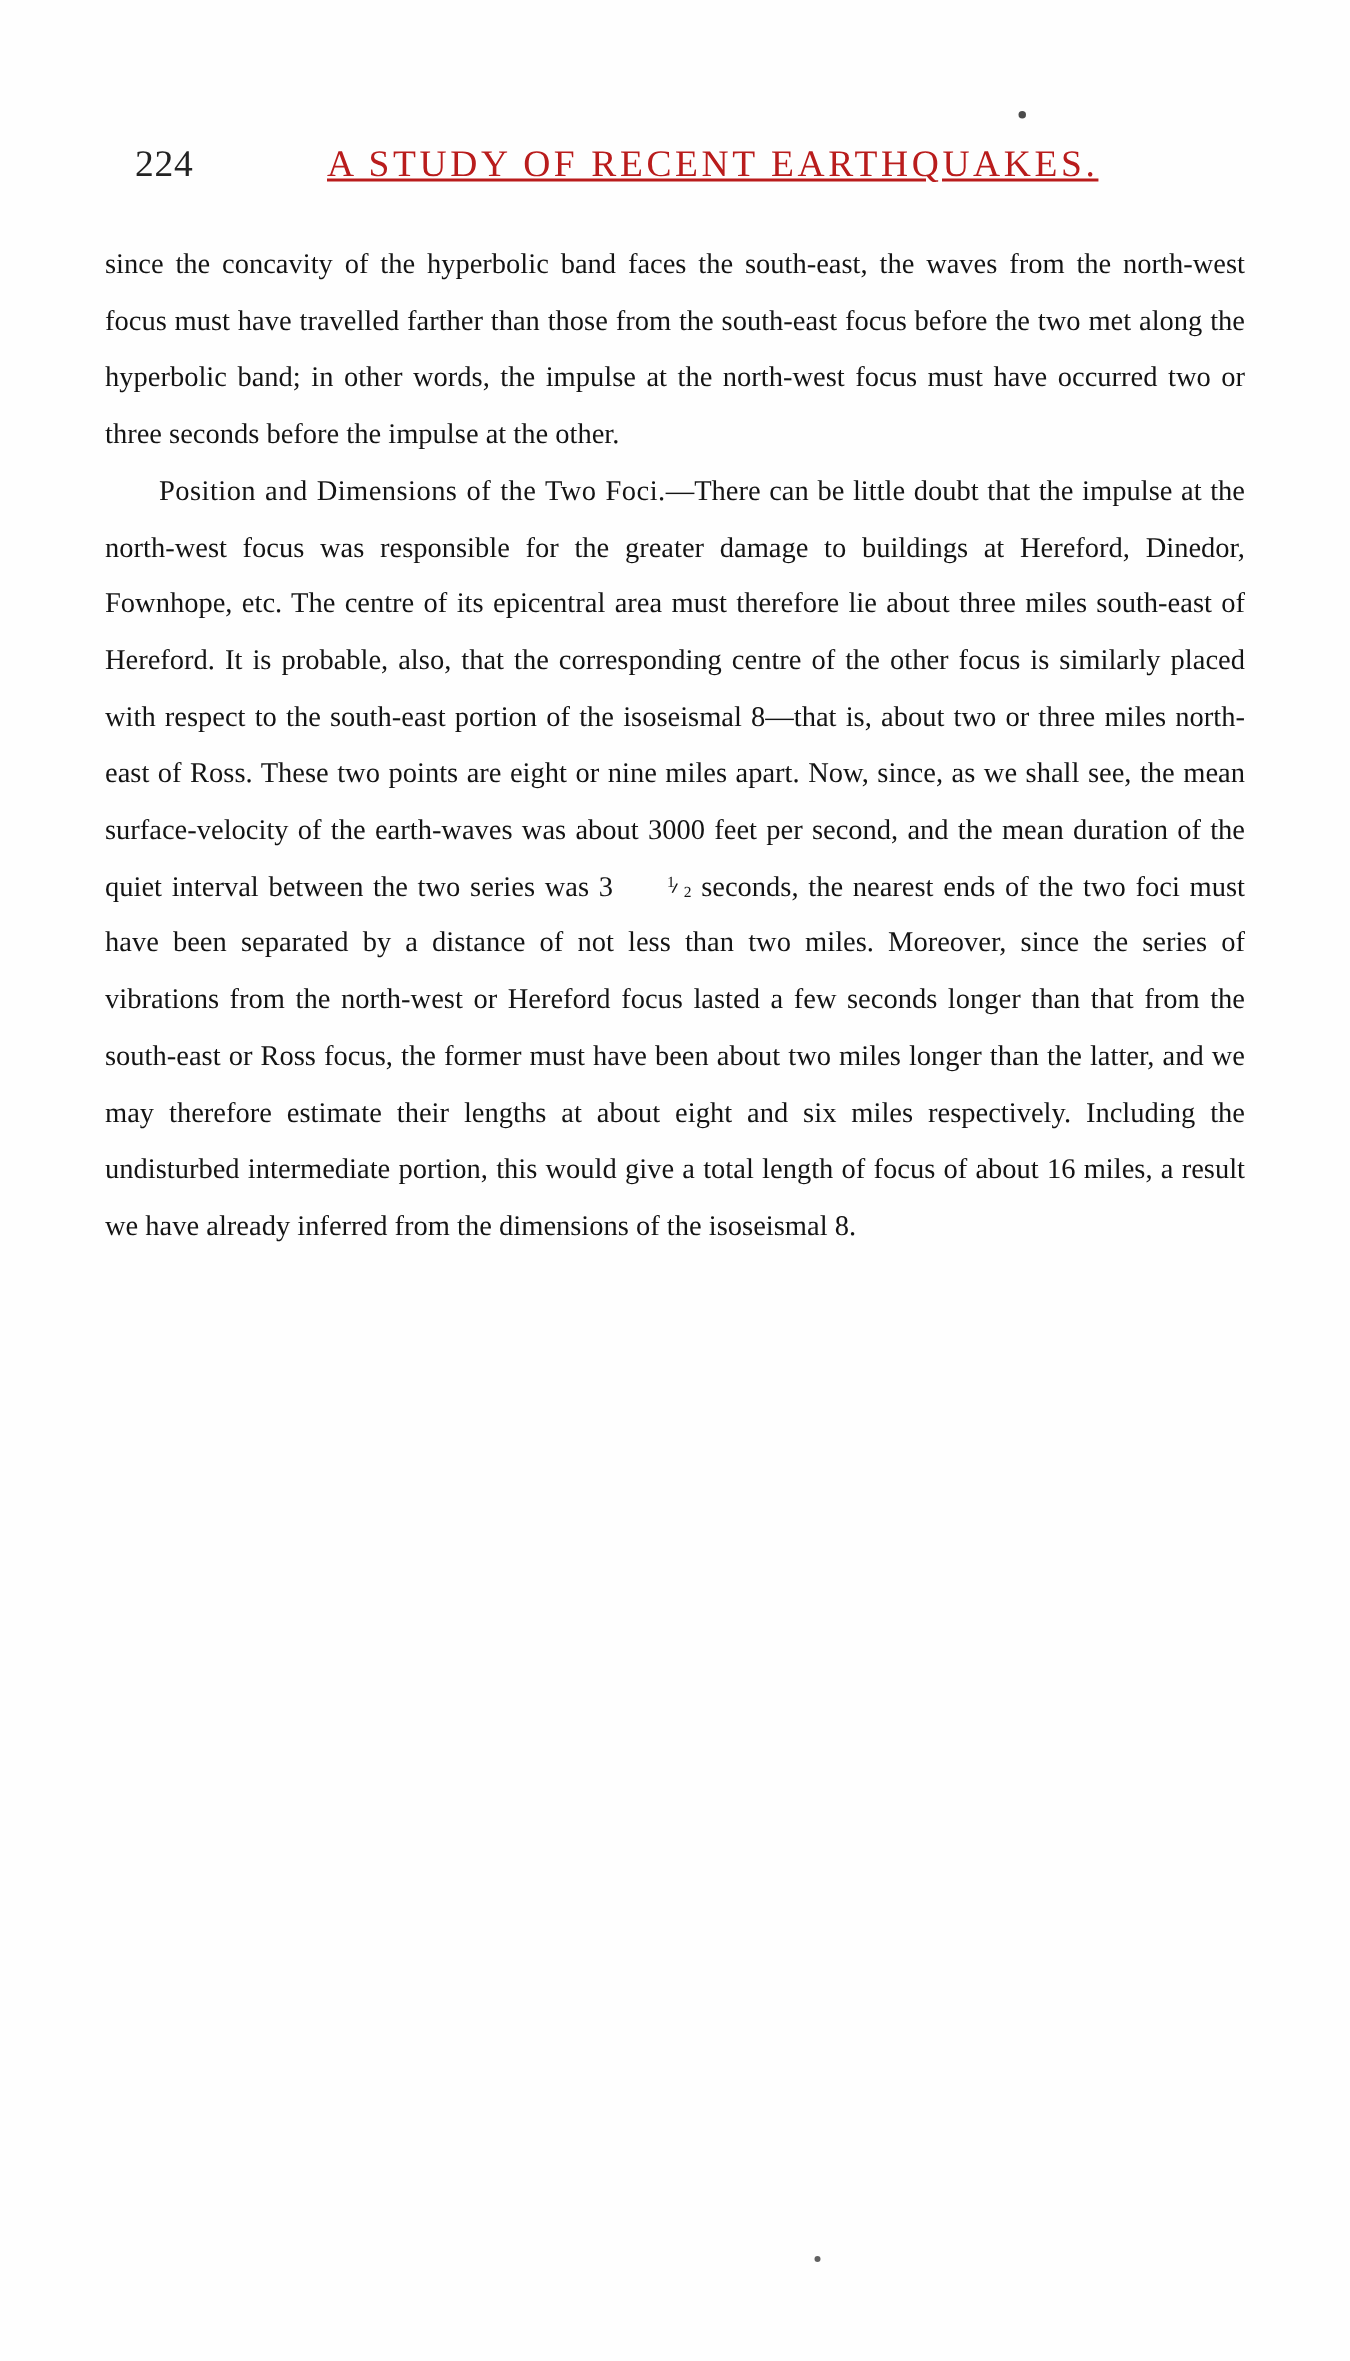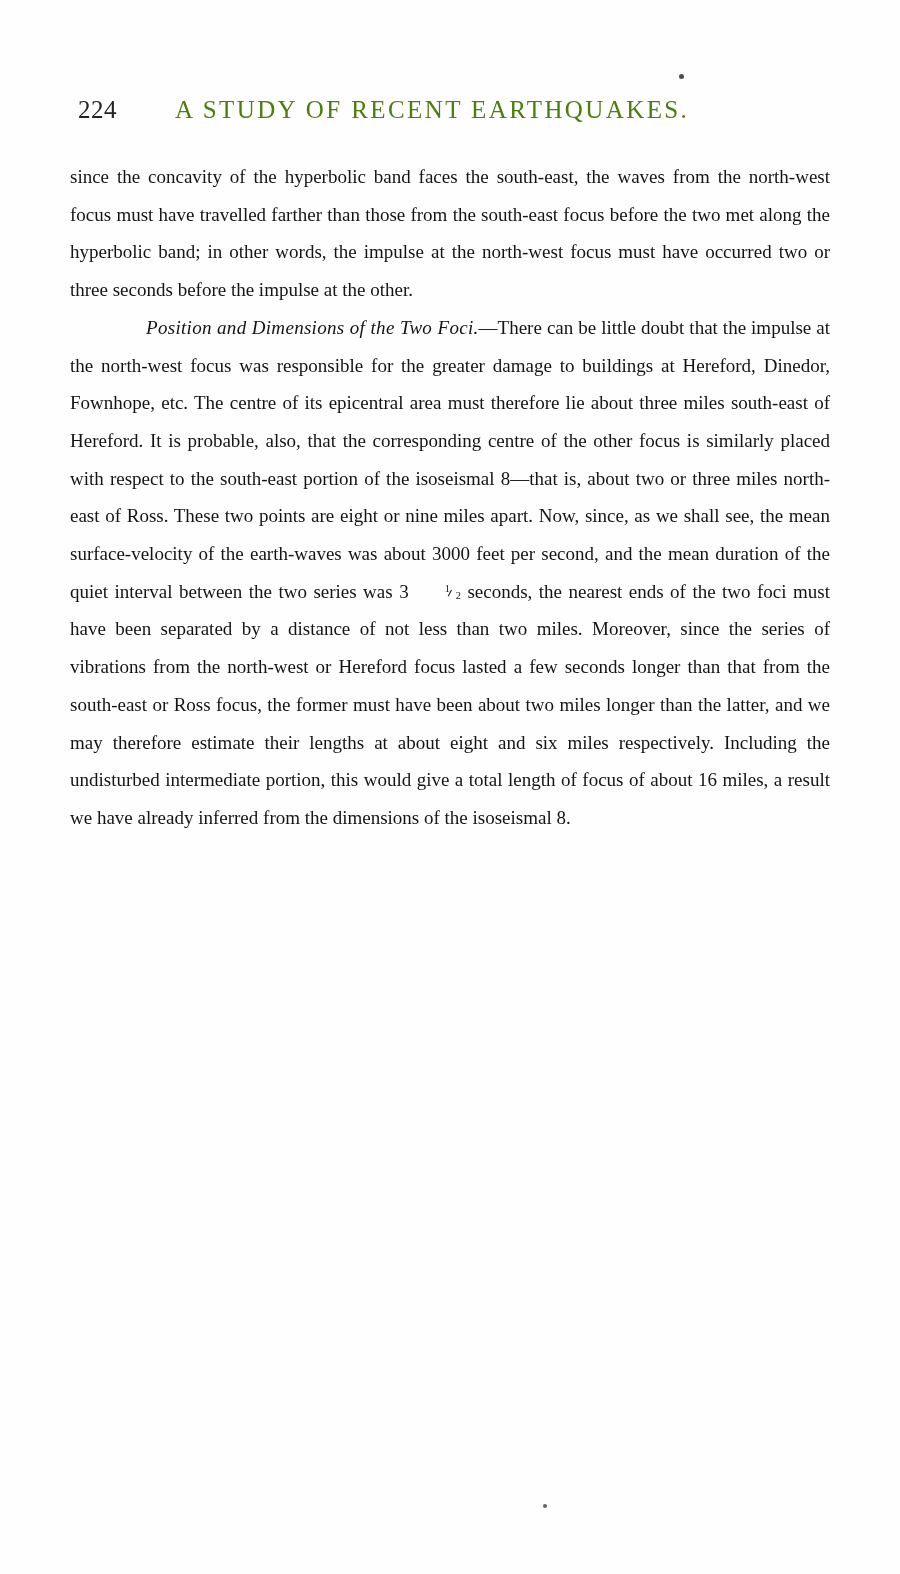--- a/index.html
+++ b/index.html
@@ -28,61 +28,61 @@
     left: 679px;
     top: 74px;
     width: 5px;
     height: 5px;
     background: #2b2b2b;
     border-radius: 50%;
     opacity: 0.85;
   }
   .header {
     position: absolute;
-    left: 0;
+    left: 12px;
     top: 96px;
     width: 784px;
     display: flex;
     align-items: baseline;
     padding-left: 78px;
     box-sizing: border-box;
+    gap: 44px;
   }
   .folio {
     font-size: 25px;
     letter-spacing: 0.5px;
     color: #232323;
     font-family: "Liberation Serif", serif;
   }
   .running-head {
-    margin-left: 58px;
+    margin-left: 45px;
     font-size: 25px;
     letter-spacing: 2.4px;
-    color: #4d7c0f;
+    color: #b91c1c;
     white-space: nowrap;
+    text-decoration: underline;
   }
   .body-text {
     position: absolute;
     left: 70px;
     top: 158px;
     width: 760px;
     font-size: 19px;
     line-height: 37.7px;
     text-align: justify;
     color: #141414;
   }
   .body-text p {
     margin: 0;
   }
   .indent {
     text-indent: 36px;
   }
   .it {
-    font-style: italic;
     letter-spacing: 0.3px;
-    margin-left: 40px;
   }
   .frac {
     display: inline-block;
     position: relative;
     font-size: 0.99em;
   }
   .frac sup {
     font-size: 0.55em;
     vertical-align: 0.55em;
     line-height: 0;

